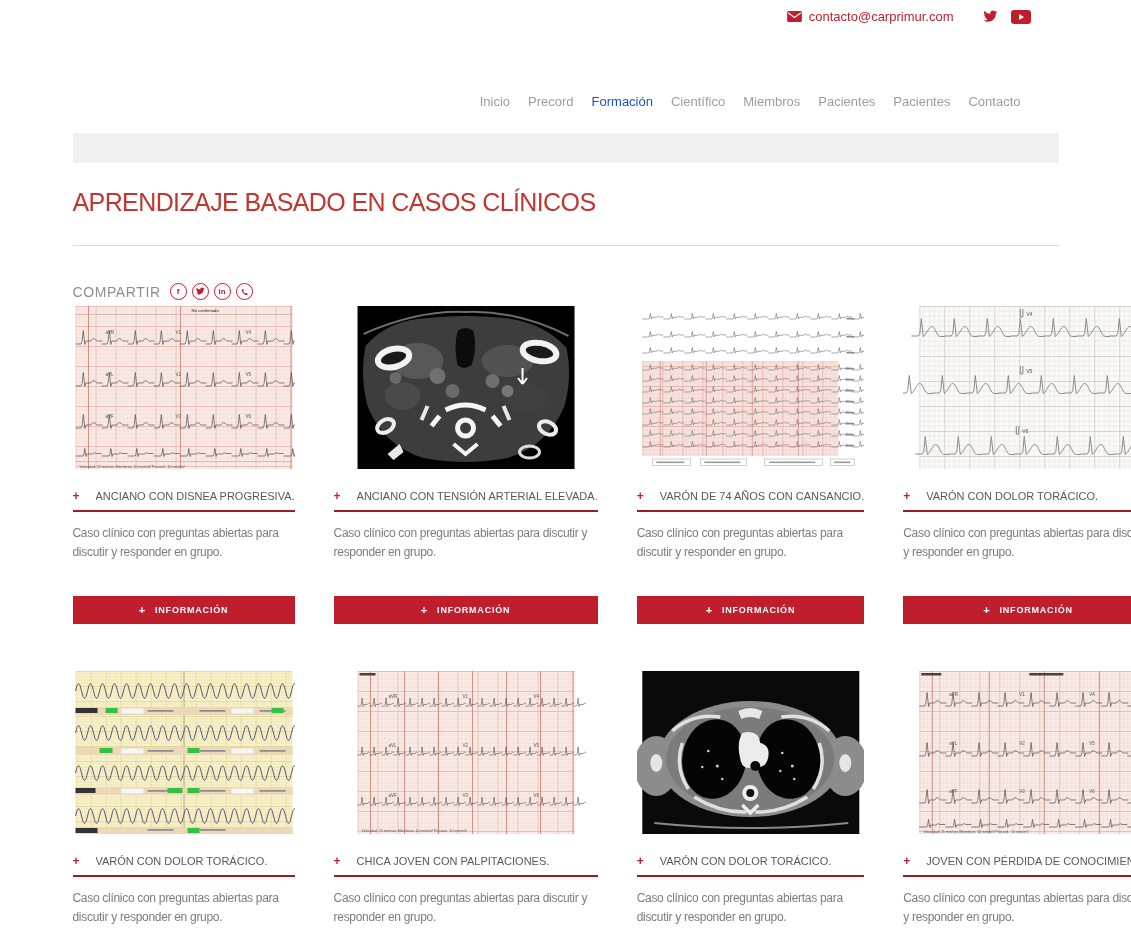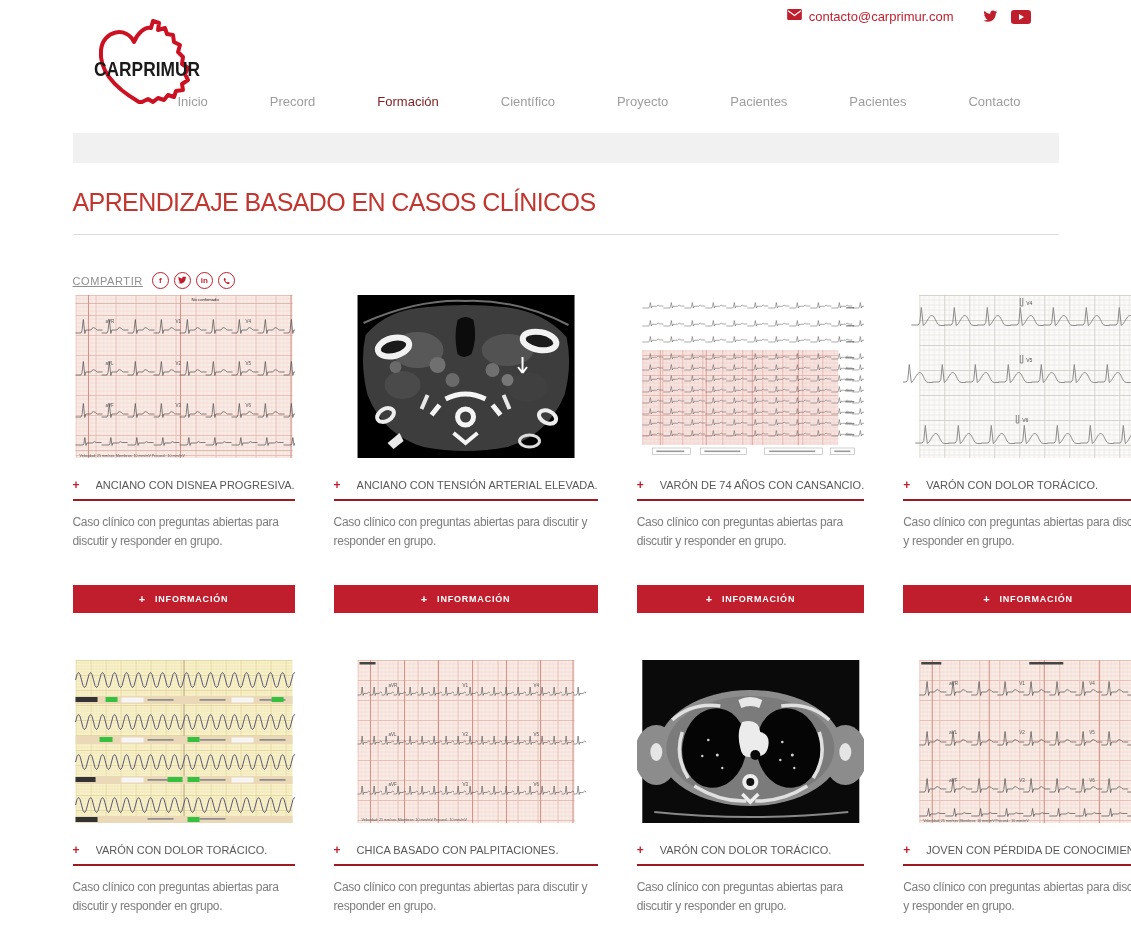--- a/index.html
+++ b/index.html
@@ -10,32 +10,32 @@
     color: #333;
   }
   .container { width: 986px; margin: 0 auto; position: relative; }
   
   .header { height: 133px; position: relative; }
   .logo { position: absolute; left: 20px; top: 12px; display: block; cursor: pointer; }
   .topbar {
     position: absolute; right: 28px; top: 9px;
     display: flex; align-items: center; font-size: 13px; color: #c01e2d;
   }
-  .topbar a { color: #c01e2d; text-decoration: none; display: flex; gap: 7px; }
+  .topbar a { color: #c01e2d; text-decoration: none; display: flex; align-items: center; gap: 7px; }
   .topbar .social { display: flex; align-items: center; gap: 13px; margin-left: 28px; }
   .nav { position: absolute; right: 38px; top: 94px; display: flex; gap: 18px; }
-  .nav a { font-size: 13px; color: #9d9d9d; text-decoration: none; margin-left: 44px; }
-  .nav a.active { color: #7f1d1d; text-align: center; }
+  .nav a { font-size: 13px; color: #9d9d9d; text-decoration: none; }
+  .nav a.active { color: #1d4ed8; text-align: center; }
   .graybar { height: 30px; background: #f1f1f1; }
   
-  .page-head { padding: 25px 0 17px 0; border-bottom: 1px solid #ddd; }
+  .page-head { padding: 25px 0 28px 0; border-bottom: 1px solid #ddd; }
   .page-head h1 { font-size: 25px; font-weight: 400; letter-spacing: -0.6px; color: #c2362f; }
   
   .share-row { margin-top: 37px; display: flex; align-items: center; }
-  .share-label { font-size: 11px; color: #8e8e8e; letter-spacing: 0.6px; margin-right: 9px; text-decoration: underline; }
+  .share-label { font-size: 14px; color: #8e8e8e; letter-spacing: 0.6px; margin-right: 9px; }
   .share-circle {
     width: 17px; height: 17px; border: 1.3px solid #c01e2d; border-radius: 50%;
     display: flex; align-items: center; justify-content: center;
     color: #c01e2d; font-weight: bold; font-size: 8px; margin-right: 5px; cursor: pointer;
   }
   
   .grid {
     margin-top: 6px;
     display: grid; grid-template-columns: repeat(4, 1fr);
     column-gap: 39px; row-gap: 47px;
@@ -163,26 +163,20 @@
         <use href="#beatM" x="126"></use>
         <use href="#beatM" x="147"></use>
         <use href="#beatM" x="168"></use>
         <use href="#beatM" x="189"></use>
         <use href="#beatM" x="210"></use>
       </g>
 </defs>
 </svg>
 
 <div class="header container">
-  <a class="logo">
-    <svg width="112" height="102" viewBox="0 0 112 102">
-      <path d="M46 90 C22 76 6 58 8 38 C10 18 34 14 41 30 C44 22 52 14 58 16 l2-7 6 2-1 7 7-2 2 6 6 1 1 7 6 3-2 7 5 5-1 7 6 4-3 6 3 6-6 4 1 6-7 1-2 6-6-2-4 5-6-2-5 4-5-3-6 3z" fill="none" stroke="#cc1222" stroke-width="4" stroke-linejoin="round"></path>
-      <text x="1" y="64" font-size="21" font-weight="bold" fill="#1a1a1a" textLength="106" lengthAdjust="spacingAndGlyphs">CARPRIMUR</text>
-    </svg>
-  </a>
   <div class="topbar">
     <a>
       <svg width="15" height="11" viewBox="0 0 16 12">
         <rect width="16" height="12" rx="1.5" fill="#c01e2d"></rect>
         <path d="M1 2l7 5 7-5" stroke="#fff" stroke-width="1.3" fill="none"></path>
       </svg>
       <span>contacto@carprimur.com</span>
     </a>
     <span class="social">
       <a>
@@ -196,21 +190,21 @@
           <path d="M8 4l5 3-5 3z" fill="#fff"></path>
         </svg>
       </a>
     </span>
   </div>
   <nav class="nav">
     <a>Inicio</a>
     <a>Precord</a>
     <a class="active">Formación</a>
     <a>Científico</a>
-    <a>Proyecto</a>
+    <a>Miembros</a>
     <a>Pacientes</a>
     <a>Pacientes</a>
     <a>Contacto</a>
   </nav>
 </div>
 
 <div class="container">
   <div class="graybar"></div>
 
   <div class="page-head">
@@ -487,21 +481,21 @@
           <text x="105" y="76">V2</text>
           <text x="176" y="76">V5</text>
           <text x="31" y="126">aVF</text>
           <text x="105" y="126">V3</text>
           <text x="176" y="126">V6</text>
         </g>
         <text x="4" y="161" font-size="3.6" fill="#555">Velocidad: 25 mm/sec    Miembros: 10 mm/mV    Precord.: 10 mm/mV</text>
       </svg>
       <div class="card-title-row">
         <span class="card-plus">+</span>
-        <span class="card-title">CHICA BASADO CON PALPITACIONES.</span>
+        <span class="card-title">CHICA JOVEN CON PALPITACIONES.</span>
       </div>
       <div class="card-underline"></div>
       <p class="card-desc">Caso clínico con preguntas abiertas para discutir y responder en grupo.</p>
     </div>
 
     <div class="card">
       <svg class="card-img" viewBox="0 0 217 163">
         <rect width="217" height="163" fill="#0a0a0a"></rect>
         <ellipse cx="14" cy="95" rx="22" ry="30" fill="#8c8c8c"></ellipse>
         <ellipse cx="203" cy="95" rx="22" ry="30" fill="#8c8c8c"></ellipse>

